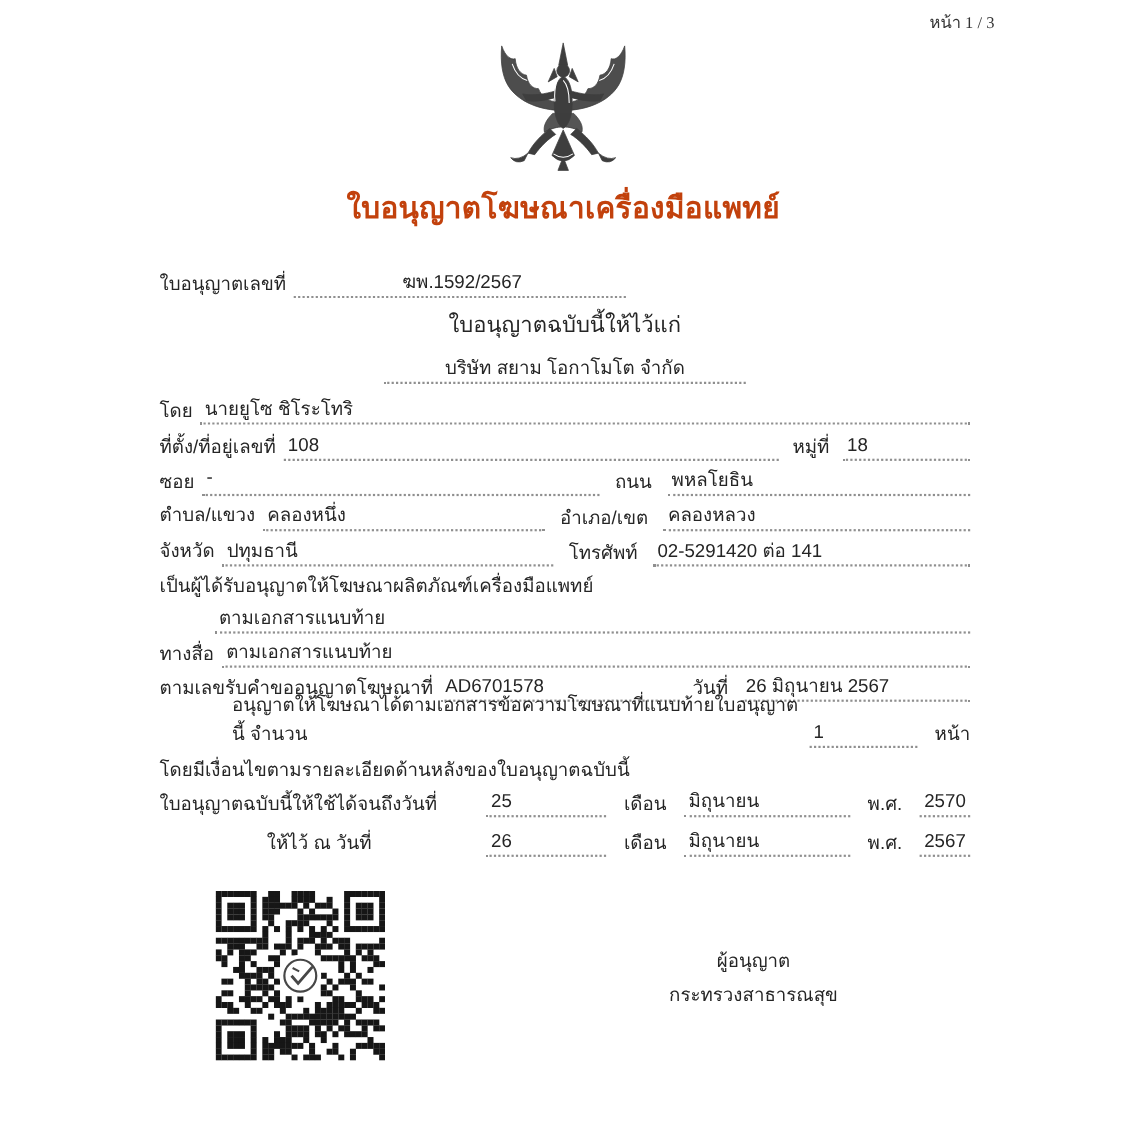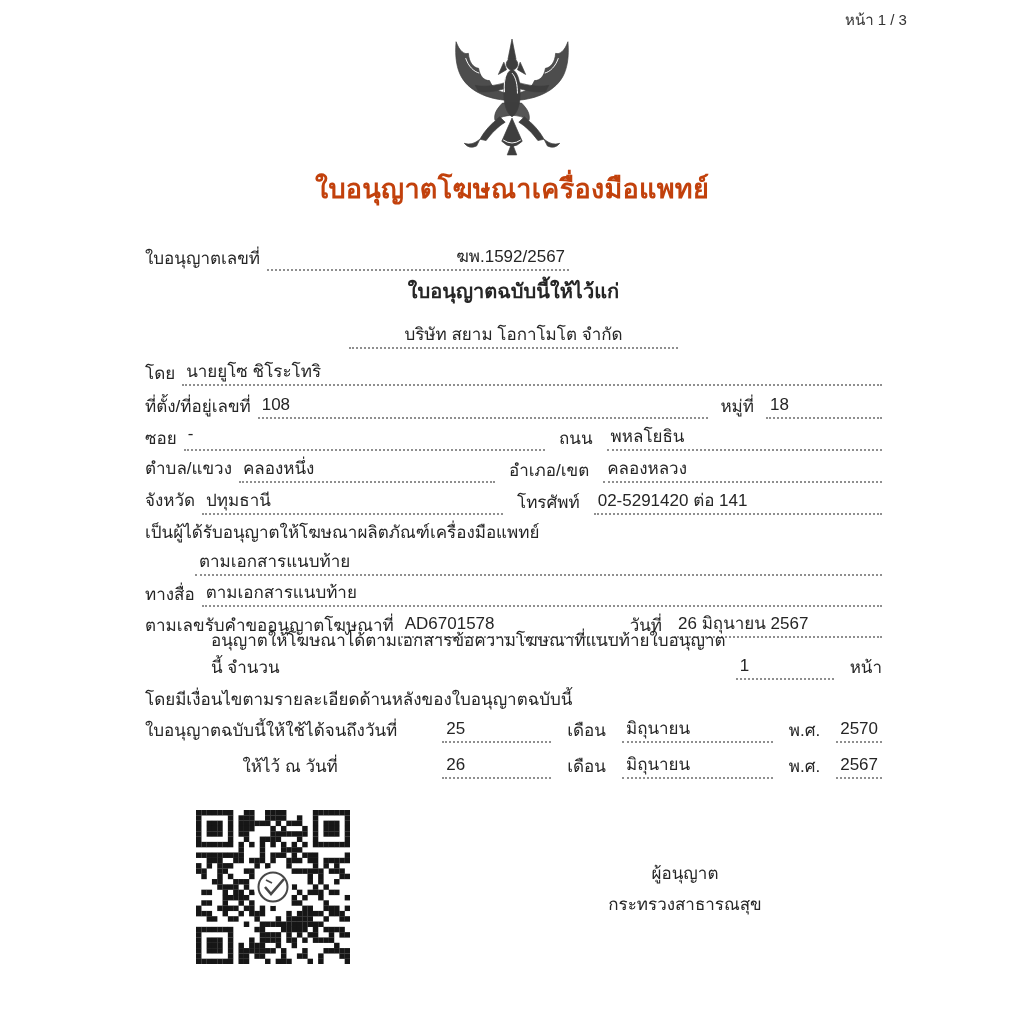--- a/index.html
+++ b/index.html
@@ -2,32 +2,32 @@
 <html><head>
 <meta charset="utf-8">
 <style>
   html,body{margin:0;padding:0;}
   body{
     width:1024px;height:1024px;background:#ffffff;
     font-family:"Liberation Sans","DejaVu Sans",sans-serif;
     color:#252525;overflow:hidden;
   }
   .sheet{position:relative;width:1024px;height:1024px;background:#ffffff;}
-  .page-indicator{position:absolute;top:8px;left:845px;font-size:15px;color:#333;}
+  .page-indicator{position:absolute;top:8px;left:845px;font-size:15px;color:#333;font-family:Liberation Serif, serif;}
   .emblem{position:absolute;top:36px;left:50%;transform:translateX(-50%);width:150px;height:126px;}
   .doc-title{position:absolute;top:167px;left:0;width:100%;text-align:center;
     font-size:27px;font-weight:700;margin:0;color:#c2410c;letter-spacing:.3px;}
   .form{position:absolute;left:145px;top:243px;width:737px;font-size:17px;}
   .row{display:flex;align-items:flex-end;}
   .lbl{white-space:nowrap;padding-right:7px;}
   .dot{border-bottom:2px dotted #8f8f8f;white-space:nowrap;padding:0 4px;min-height:22px;}
   .fill{flex:1;}
   .g{display:flex;}
   .center-row{justify-content:center;}
-  .heading{font-weight:700;font-size:20px;justify-content:center;align-items:center;}
+  .heading{font-weight:400;font-size:20px;justify-content:center;}
   .qr{position:absolute;left:196px;top:810px;width:154px;height:154px;}
   .footer{position:absolute;left:480px;top:858px;width:410px;text-align:center;
     font-size:17px;line-height:31px;}
   .footer div{white-space:nowrap;}
 </style>
 </head>
 <body>
 
 <div class="sheet">
 
@@ -62,21 +62,21 @@
       </g>
     </svg>
   </div>
 
   <h1 class="doc-title">ใบอนุญาตโฆษณาเครื่องมือแพทย์</h1>
 
   <div class="form">
 
     <div class="row" style="height:28px">
       <span class="lbl">ใบอนุญาตเลขที่</span>
-      <span class="dot" style="width:290px;text-align:right;padding-left:8px">ฆพ.1592/2567</span>
+      <span class="dot" style="width:290px;text-align:center;padding-left:8px">ฆพ.1592/2567</span>
     </div>
 
     <div class="row heading" style="height:40px">
       <span>ใบอนุญาตฉบับนี้ให้ไว้แก่</span>
     </div>
 
     <div class="row center-row" style="height:38px">
       <span class="dot" style="padding:0 55px">บริษัท สยาม โอกาโมโต จำกัด</span>
     </div>
 

